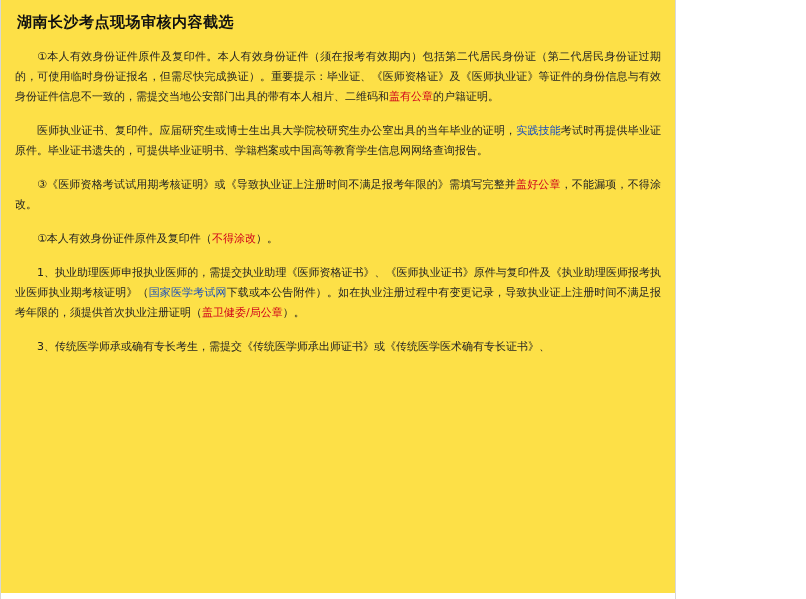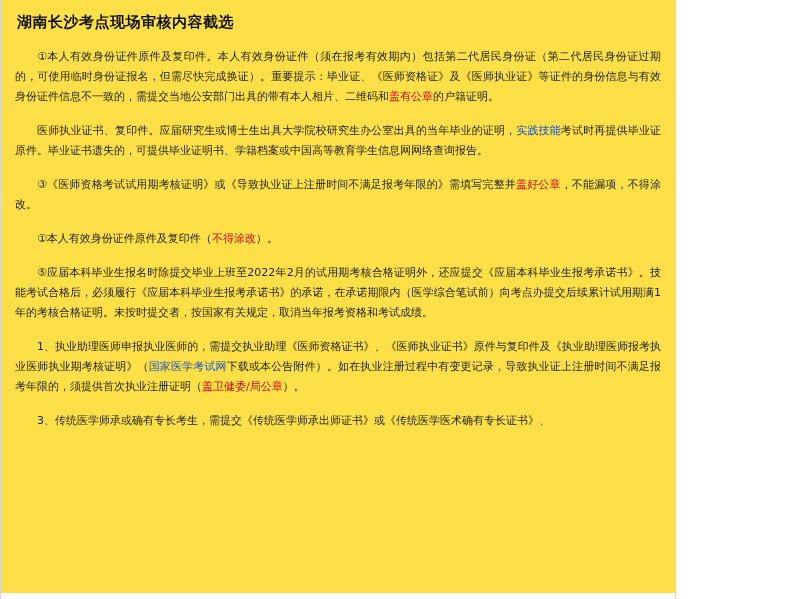--- a/index.html
+++ b/index.html
@@ -79,23 +79,20 @@
     </p>
 
     <p class="para">
       <span>③《医师资格考试试用期考核证明》或《导致执业证上注册时间不满足报考年限的》需填写完整并</span><span class="red">盖好公章</span><span>，不能漏项，不得涂改。</span>
     </p>
 
     <p class="para">
       <span>①本人有效身份证件原件及复印件（</span><span class="red">不得涂改</span><span>）。</span>
     </p>
 
-    <p class="para">
-      <span>⑤应届本科毕业生报名时除提交毕业上班至2022年2月的试用期考核合格证明外，还应提交《应届本科毕业生报考承诺书》。技能考试合格后，必须履行《应届本科毕业生报考承诺书》的承诺，在承诺期限内（医学综合笔试前）向考点办提交后续累计试用期满1年的考核合格证明。未按时提交者，按国家有关规定，取消当年报考资格和考试成绩。</span>
-    </p>
 
     <p class="para">
       <span>1、执业助理医师申报执业医师的，需提交执业助理《医师资格证书》、《医师执业证书》原件与复印件及《执业助理医师报考执业医师执业期考核证明》（</span><a class="link" href="#">国家医学考试网</a><span>下载或本公告附件）。如在执业注册过程中有变更记录，导致执业证上注册时间不满足报考年限的，须提供首次执业注册证明（</span><span class="red">盖卫健委/局公章</span><span>）。</span>
     </p>
 
     <p class="para last">
       <span>3、传统医学师承或确有专长考生，需提交《传统医学师承出师证书》或《传统医学医术确有专长证书》、</span>
     </p>
 
   </div>

